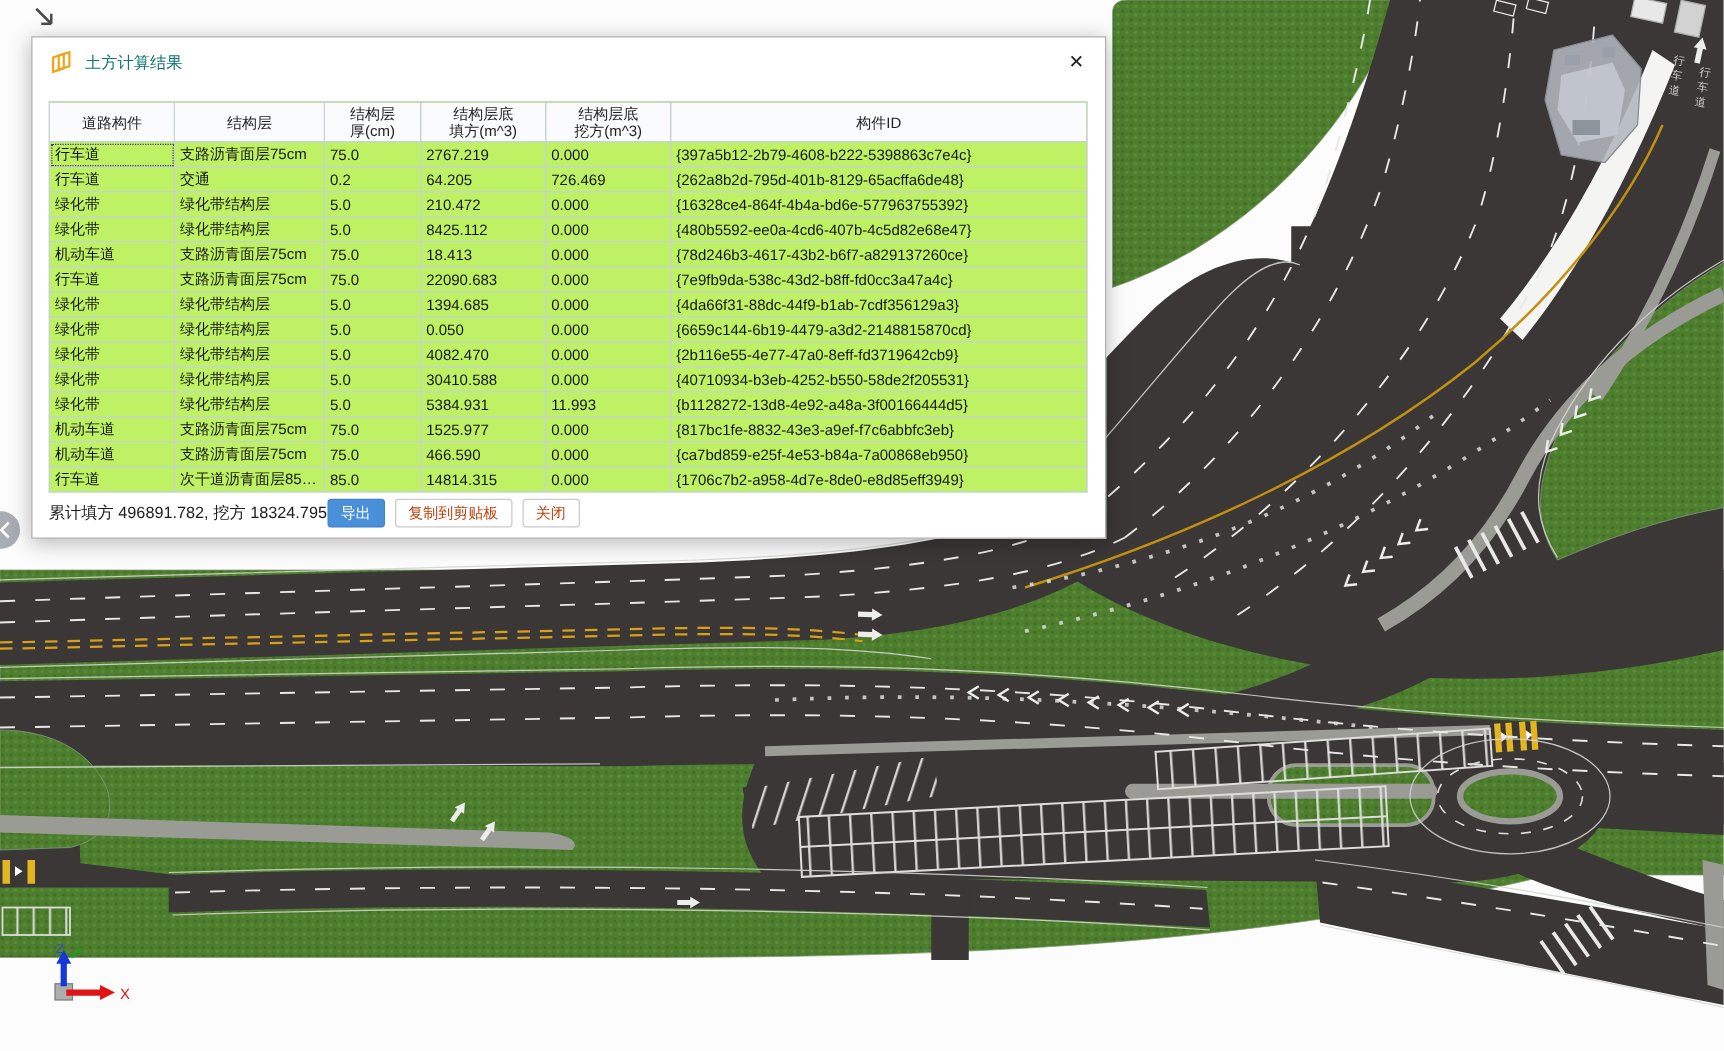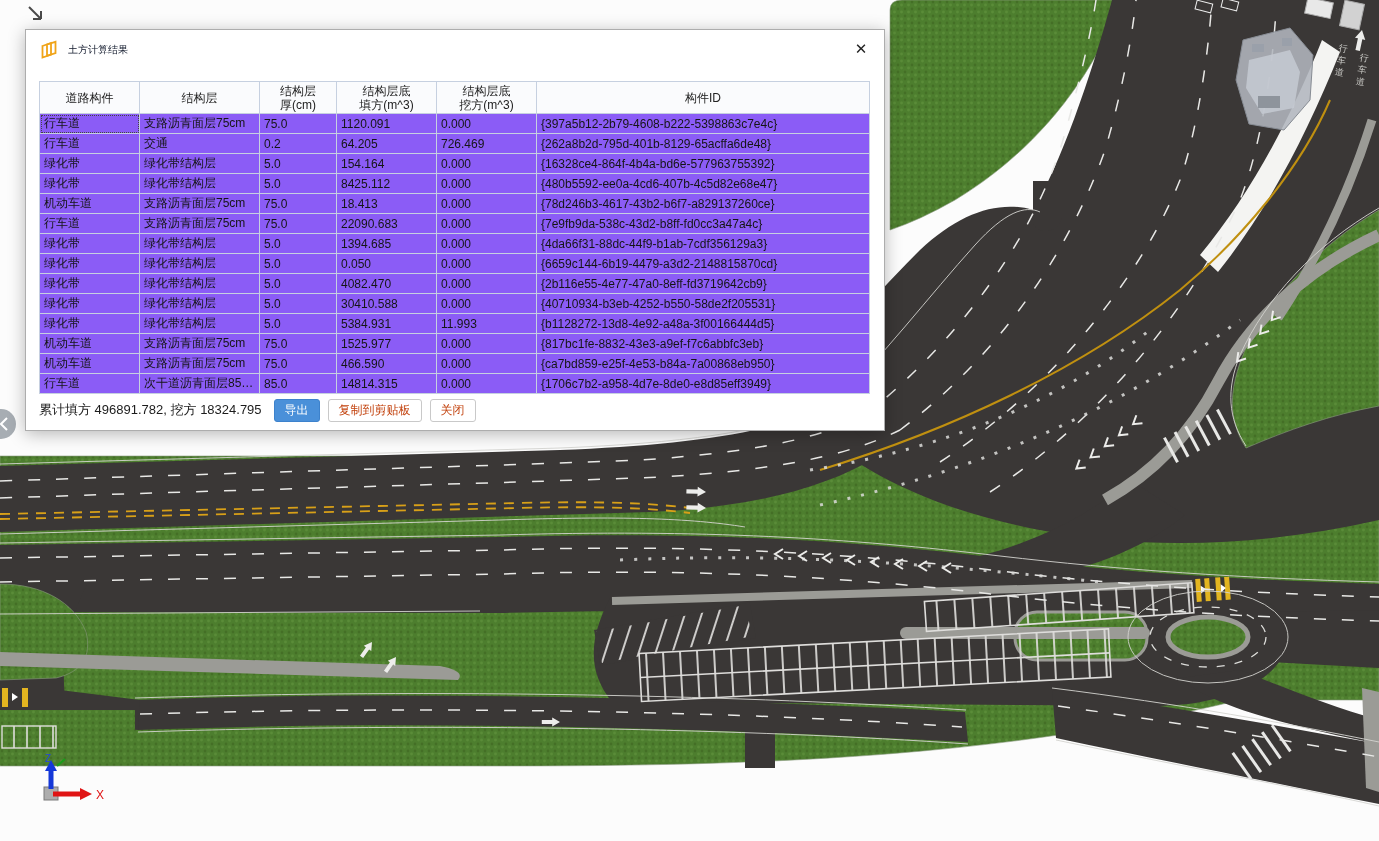--- a/index.html
+++ b/index.html
@@ -8,43 +8,43 @@
     background:#fdfdfd;font-family:"Liberation Sans","DejaVu Sans",sans-serif;
   }
   #scene{position:absolute;left:0;top:0;width:1379px;height:841px;}
   
   .dialog{
     position:absolute;left:25px;top:29px;width:860px;height:402px;
     background:#ffffff;border:1px solid #adadad;box-sizing:border-box;
     box-shadow:0 3px 16px rgba(0,0,0,.28);
   }
   .dlg-titlebar{display:flex;align-items:center;gap:9px;padding:10px 14px 6px 13px;}
-  .dlg-title{font-size:10px;color:#0f172a;}
+  .dlg-title{font-size:13px;color:#0f766e;}
   .dlg-close{position:absolute;top:8px;right:12px;width:22px;height:22px;
     display:flex;align-items:center;justify-content:center;
     font-size:15px;color:#222;cursor:pointer;background:transparent;border:none;}
   .dlg-table-wrap{position:absolute;left:13px;top:51px;width:830px;}
   table.calc{border-collapse:collapse;width:830px;table-layout:fixed;
-    border:1px solid #a9b6cb;font-size:12px;background:#8b5cf6;}
+    border:1px solid #a9b6cb;font-size:12px;background:#bef264;}
   table.calc th,table.calc td{
     border:1px solid #c6d0e0;padding:1px 4px;box-sizing:border-box;
     overflow:hidden;white-space:nowrap;text-overflow:clip;}
   table.calc th{
     height:32px;font-weight:normal;background:#fafbfd;color:#222;
     text-align:center;vertical-align:middle;line-height:14px;white-space:pre-line;padding:1px 2px;}
   table.calc td{height:20px;color:#151515;text-align:left;vertical-align:middle;}
   td.focus-cell{outline:1px dotted #444;outline-offset:-2px;}
   .dlg-footer{position:absolute;left:13px;right:15px;bottom:8px;height:24px;
     display:flex;align-items:center;justify-content:flex-start;}
   .dlg-summary{font-size:13px;color:#1c1c1c;}
   .btn-row{display:flex;gap:8px;}
   .btn{height:23px;padding:0 10px;font-size:12px;border-radius:3px;
     border:1px solid #c9c9c9;background:#fff;color:#c2410c;cursor:pointer;
     font-family:inherit;line-height:21px;}
-  .btn.primary{background:#4a90d9;border-color:#3d82cc;color:#fff;margin-left:12px;}
+  .btn.primary{background:#4a90d9;border-color:#3d82cc;color:#fff;}
 </style>
 </head>
 <body>
 
 <svg id="scene" viewBox="0 0 1379 841" xmlns="http://www.w3.org/2000/svg">
   <defs>
     <pattern id="grass" width="7" height="7" patternUnits="userSpaceOnUse">
       <rect width="7" height="7" fill="#4d7e2e"></rect>
       <circle cx="2" cy="2" r="1.4" fill="#446f26"></circle>
       <circle cx="5.5" cy="5" r="1.4" fill="#5a8c38"></circle>
@@ -323,37 +323,37 @@
           <th>结构层底
 挖方(m^3)</th>
           <th>构件ID</th>
         </tr>
       </thead>
       <tbody>
           <tr>
             <td class="focus-cell">行车道</td>
             <td>支路沥青面层75cm</td>
             <td>75.0</td>
-            <td>1120.091</td>
+            <td>2767.219</td>
             <td>0.000</td>
             <td>{397a5b12-2b79-4608-b222-5398863c7e4c}</td>
           </tr>
           <tr>
             <td>行车道</td>
             <td>交通</td>
             <td>0.2</td>
             <td>64.205</td>
             <td>726.469</td>
             <td>{262a8b2d-795d-401b-8129-65acffa6de48}</td>
           </tr>
           <tr>
             <td>绿化带</td>
             <td>绿化带结构层</td>
             <td>5.0</td>
-            <td>154.164</td>
+            <td>210.472</td>
             <td>0.000</td>
             <td>{16328ce4-864f-4b4a-bd6e-577963755392}</td>
           </tr>
           <tr>
             <td>绿化带</td>
             <td>绿化带结构层</td>
             <td>5.0</td>
             <td>8425.112</td>
             <td>0.000</td>
             <td>{480b5592-ee0a-4cd6-407b-4c5d82e68e47}</td>

